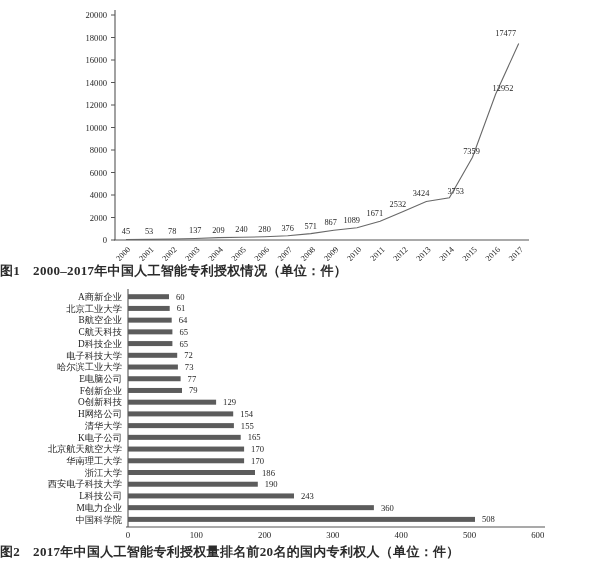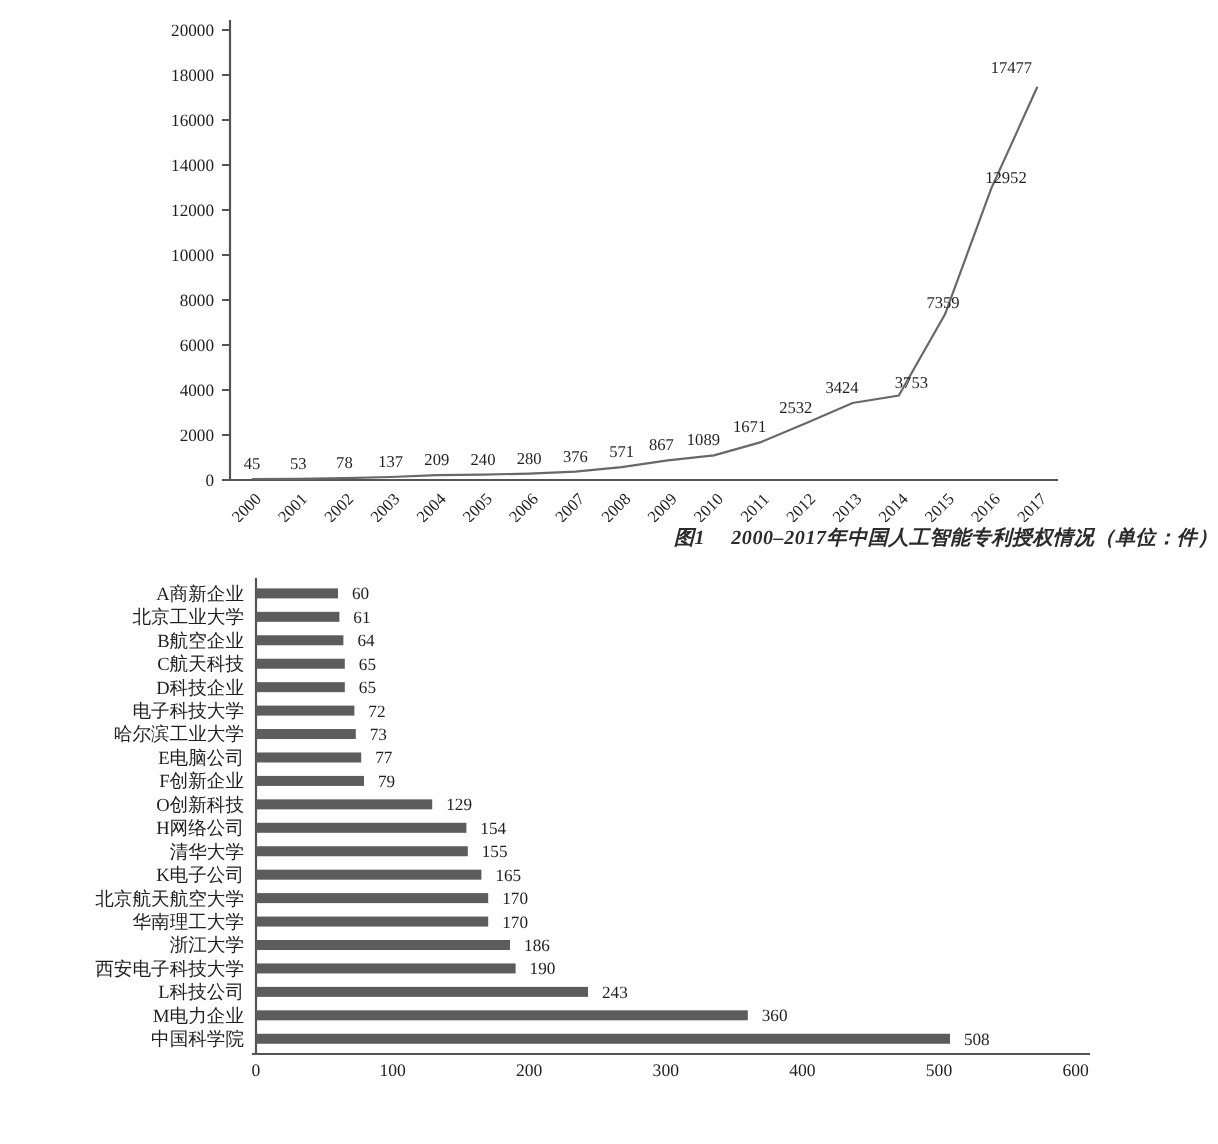--- a/index.html
+++ b/index.html
@@ -13,28 +13,27 @@
   }
   figure { margin: 0; padding: 0; }
   .fig1 { height: 280px; }
   .fig2 { height: 286px; }
   svg { display: block; }
   svg text {
     fill: #1f1f1f;
     font-family: "Liberation Serif", "DejaVu Serif", serif;
   }
   .caption {
-    text-align: right;
-    font-size: 10px;
+    text-align: left;
+    font-size: 13px;
     font-weight: 700;
     color: #2b2b2b;
     letter-spacing: 0.3px;
     margin-top: 1px;
     font-family: "Liberation Serif", "DejaVu Serif", serif;
-    font-style: italic;
   }
   .cap-label { margin-right: 13px; }
 </style>
 </head>
 <body>
 
 <div class="page">
 
   <figure class="fig1">
     <svg id="line-chart-svg" width="609" height="261">
@@ -170,15 +169,18 @@
         <text x="122" y="219.14" text-anchor="end" font-size="9.3">L科技公司</text>
         <rect x="128" y="213.44" width="166.0" height="5" fill="#5c5c5c"></rect>
         <text x="300.96900000000005" y="218.94" text-anchor="start" font-size="8.6">243</text>
         <text x="122" y="230.85999999999999" text-anchor="end" font-size="9.3">M电力企业</text>
         <rect x="128" y="225.16" width="245.9" height="5" fill="#5c5c5c"></rect>
         <text x="380.88" y="230.66" text-anchor="start" font-size="8.6">360</text>
         <text x="122" y="242.57999999999998" text-anchor="end" font-size="9.3">中国科学院</text>
         <rect x="128" y="236.88" width="347.0" height="5" fill="#5c5c5c"></rect>
         <text x="481.964" y="242.38" text-anchor="start" font-size="8.6">508</text>
       </svg>
+    <figcaption class="caption">
+      <span class="cap-label">图2</span><span>2017年中国人工智能专利授权量排名前20名的国内专利权人（单位：件）</span>
+    </figcaption>
   </figure>
 
 </div>
 
 </body></html>

